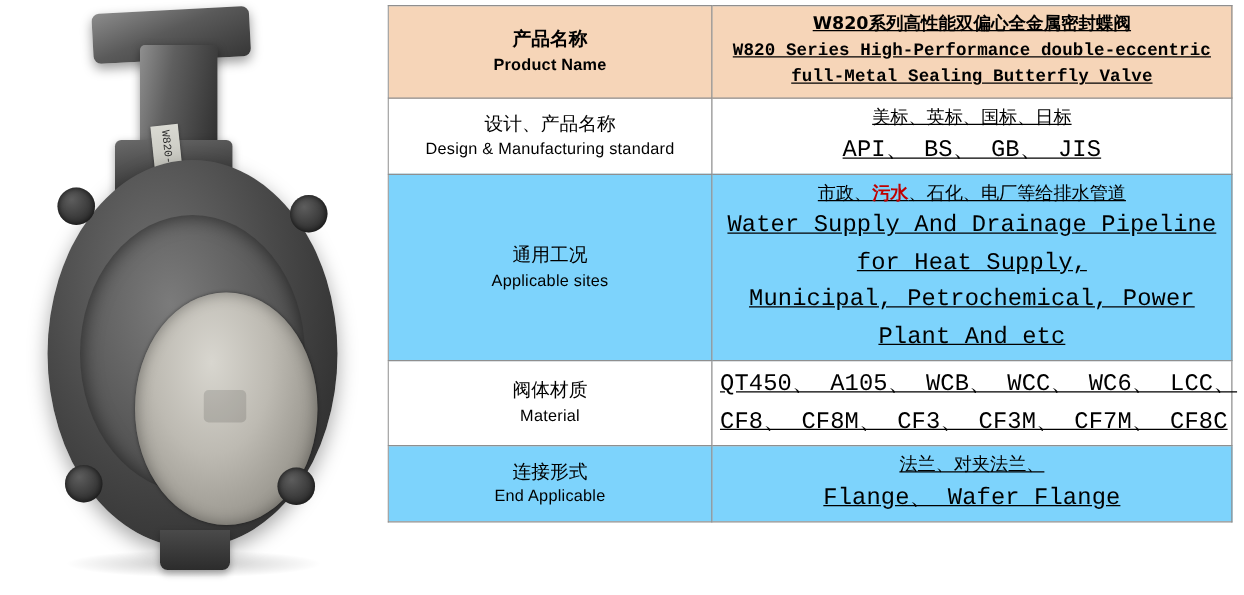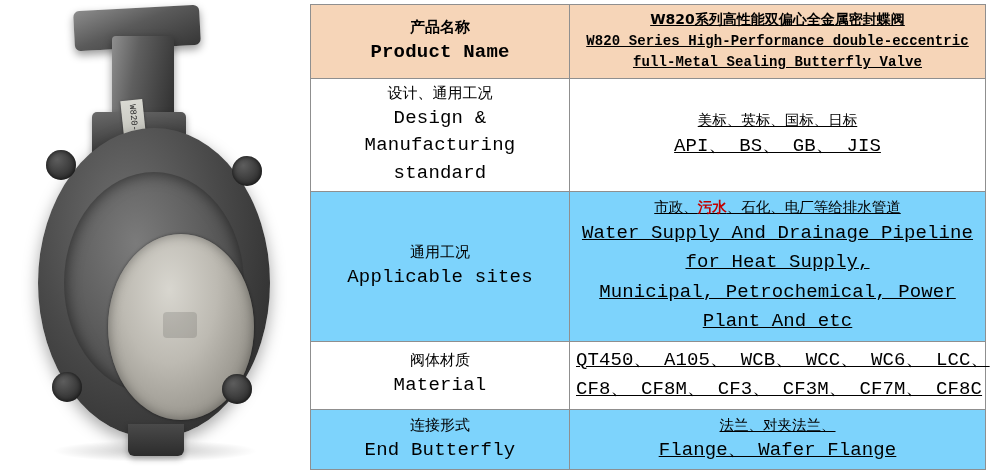--- a/index.html
+++ b/index.html
@@ -185,22 +185,22 @@
     width: 246px;
     font-size: 15px;
     line-height: 1.45;
     color: #000;
   }
   td.label .cn {
     font-family: "DejaVu Sans", sans-serif;
     font-size: 15px;
   }
   td.label .en {
-    font-family: Liberation Mono, monospace;
-    font-size: 19px;
+    font-family: Liberation Sans, sans-serif;
+    font-size: 13px;
     letter-spacing: 0.2px;
   }
   td.value {
     font-size: 14px;
     line-height: 1.55;
     color: #000;
     text-decoration: underline;
   }
   td.value .cn {
     font-family: "DejaVu Sans", sans-serif;
@@ -266,21 +266,21 @@
           </td>
           <td class="value">
             <div class="cn">W820系列高性能双偏心全金属密封蝶阀</div>
             <div class="en">W820 Series High-Performance double-eccentric</div>
             <div class="en">full-Metal Sealing Butterfly Valve</div>
           </td>
         </tr>
 
         <tr class="plain">
           <td class="label">
-            <div class="cn">设计、通用工况</div>
+            <div class="cn">设计、产品名称</div>
             <div class="en">Design &amp; Manufacturing standard</div>
           </td>
           <td class="value">
             <div class="cn">美标、英标、国标、日标</div>
             <div class="en">API、 BS、 GB、 JIS</div>
           </td>
         </tr>
 
         <tr class="alt">
           <td class="label">
@@ -305,21 +305,21 @@
             <div class="en nowrap">QT450、 A105、 WCB、 WCC、 WC6、 LCC、</div>
             <div class="en nowrap">CF8、 CF8M、 CF3、 CF3M、 CF7M、 CF8C</div>
           </td>
         </tr>
 
 
 
         <tr class="alt">
           <td class="label">
             <div class="cn">连接形式</div>
-            <div class="en">End Butterfly</div>
+            <div class="en">End Applicable</div>
           </td>
           <td class="value">
             <div class="cn">法兰、对夹法兰、</div>
             <div class="en">Flange、 Wafer Flange</div>
           </td>
         </tr>
       </tbody>
     </table>
   </div>
 </div>

